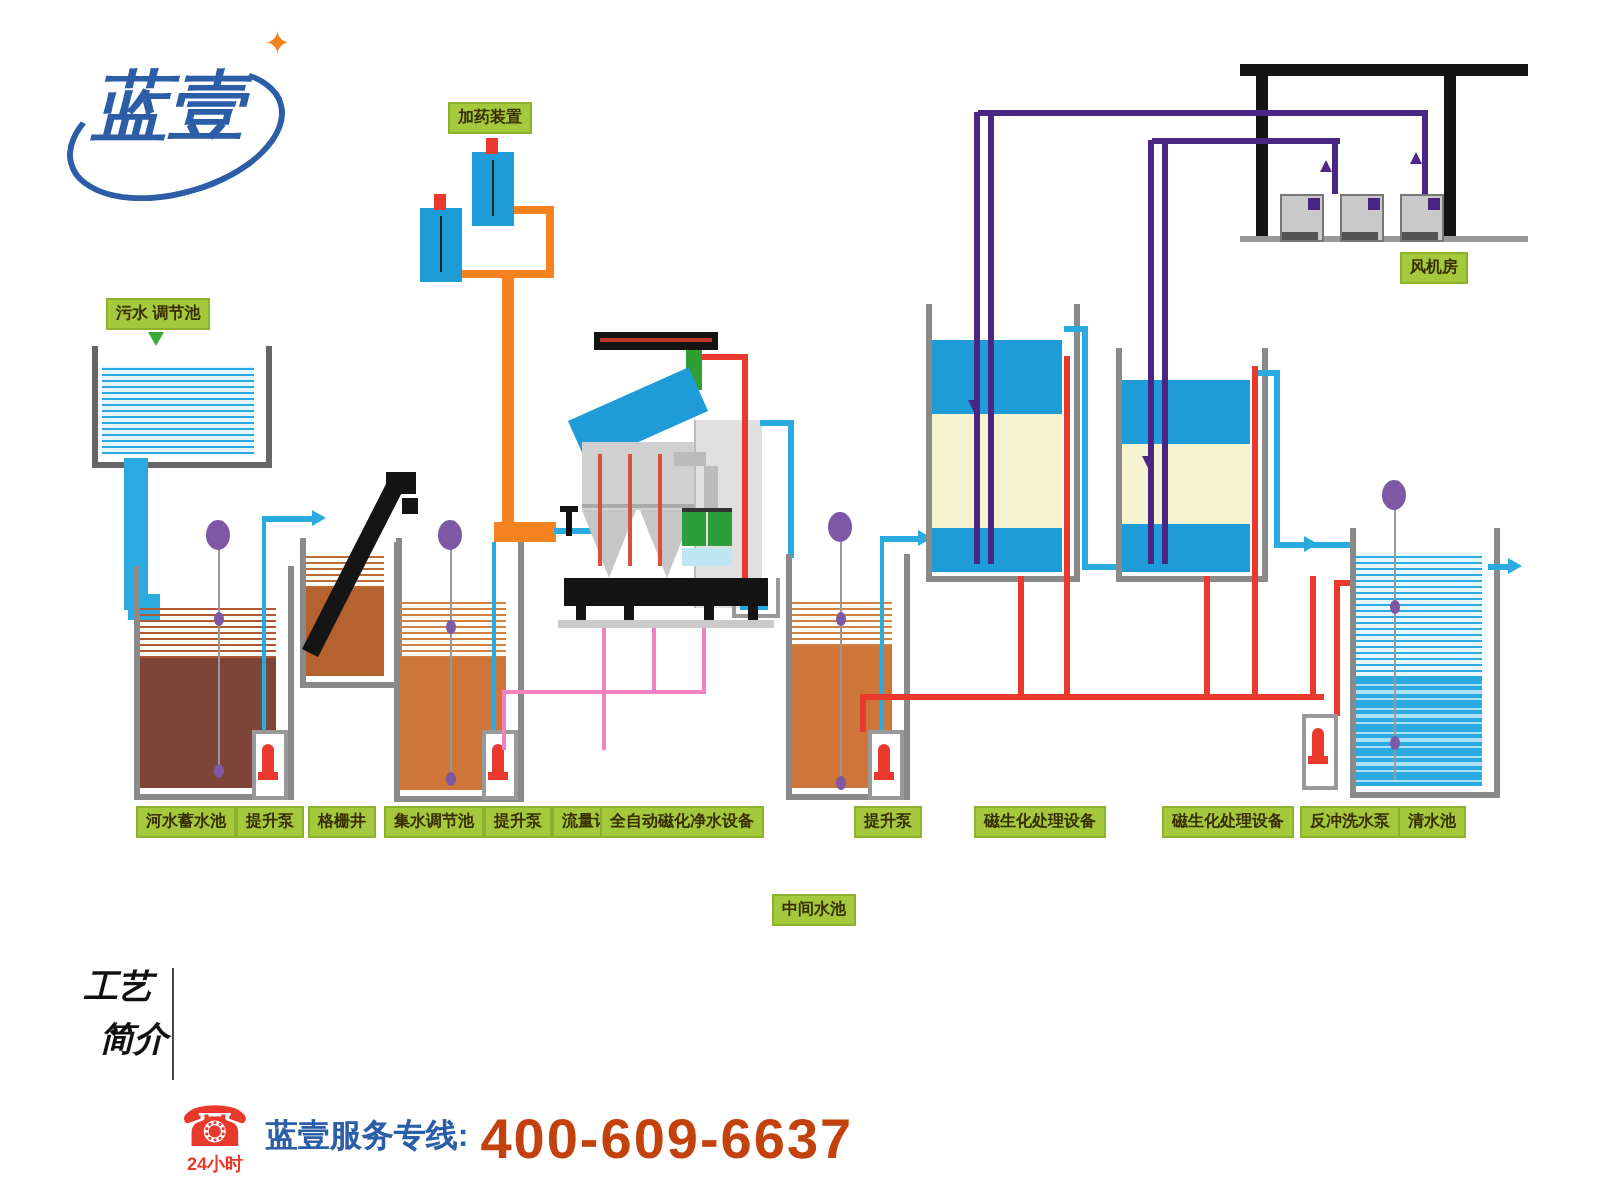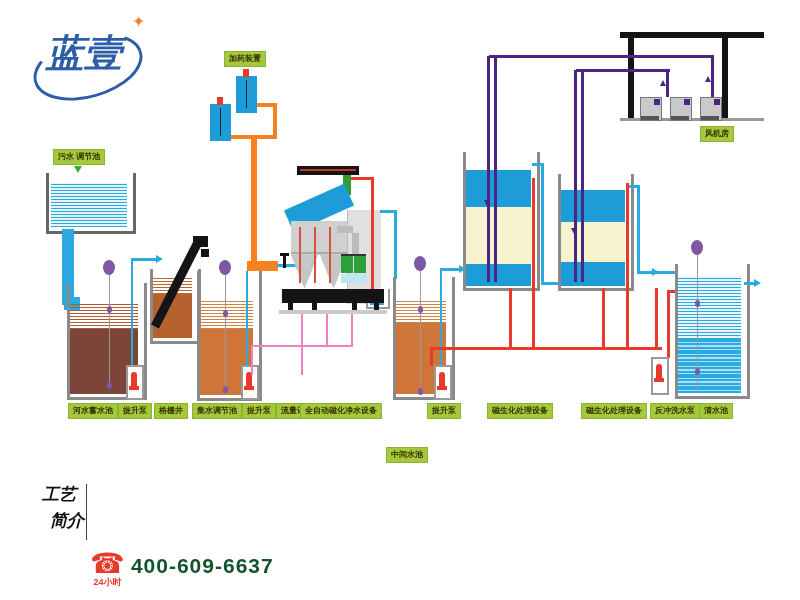--- a/index.html
+++ b/index.html
@@ -56,21 +56,21 @@
               font-family:"DejaVu Serif",serif;font-weight:bold;font-style:italic;font-size:17px;line-height:1.5;}
   .intro-head .l2{display:block;margin-left:8px;}
   #intro-body{position:absolute;left:95px;top:480px;width:672px;font-size:10.5px;line-height:1.55;
               color:#1a1a1a;text-align:justify;text-indent:2em;}
   .divider{position:absolute;left:86px;top:484px;width:1px;height:56px;background:#444;}
   
   #hotline{position:absolute;left:90px;top:550px;display:flex;align-items:flex-start;}
   .phone-ic{font-size:28px;color:#E8392C;line-height:1;}
   .badge24{font-size:9px;color:#E8392C;font-weight:bold;text-align:center;line-height:1;}
   .svc{font-size:16px;font-weight:bold;color:#2B5EA7;margin:8px 0 0 8px;}
-  .num{font-size:21px;font-weight:bold;color:#14532d;margin:4px 0 0 6px;letter-spacing:1px;}
+  .num{font-size:28px;font-weight:bold;color:#c2410c;margin:4px 0 0 6px;letter-spacing:1px;}
   
   #logo{position:absolute;left:28px;top:10px;width:130px;height:95px;}
   .swoosh{position:absolute;left:4px;top:26px;width:106px;height:56px;border:3px solid #2B5EA7;
           border-radius:50%;border-top-color:transparent;transform:rotate(-16deg);}
   .logo-txt{position:absolute;left:18px;top:18px;font-family:"DejaVu Serif",serif;font-weight:bold;
             font-size:38px;color:#2B5EA7;font-style:italic;}
   .logo-star{position:absolute;left:104px;top:2px;color:#F5821F;font-size:16px;}
 </style>
 </head>
 <body>
@@ -285,16 +285,17 @@
     <span>工艺</span>
     <span class="l2">简介</span>
   </div>
   <div class="divider"></div>
 
   <div id="hotline">
     <div>
       <div class="phone-ic">☎</div>
       <div class="badge24">24小时</div>
     </div>
+    <div class="svc">蓝壹服务专线:</div>
     <div class="num">400-609-6637</div>
   </div>
 
 </div>
 
 </body></html>

